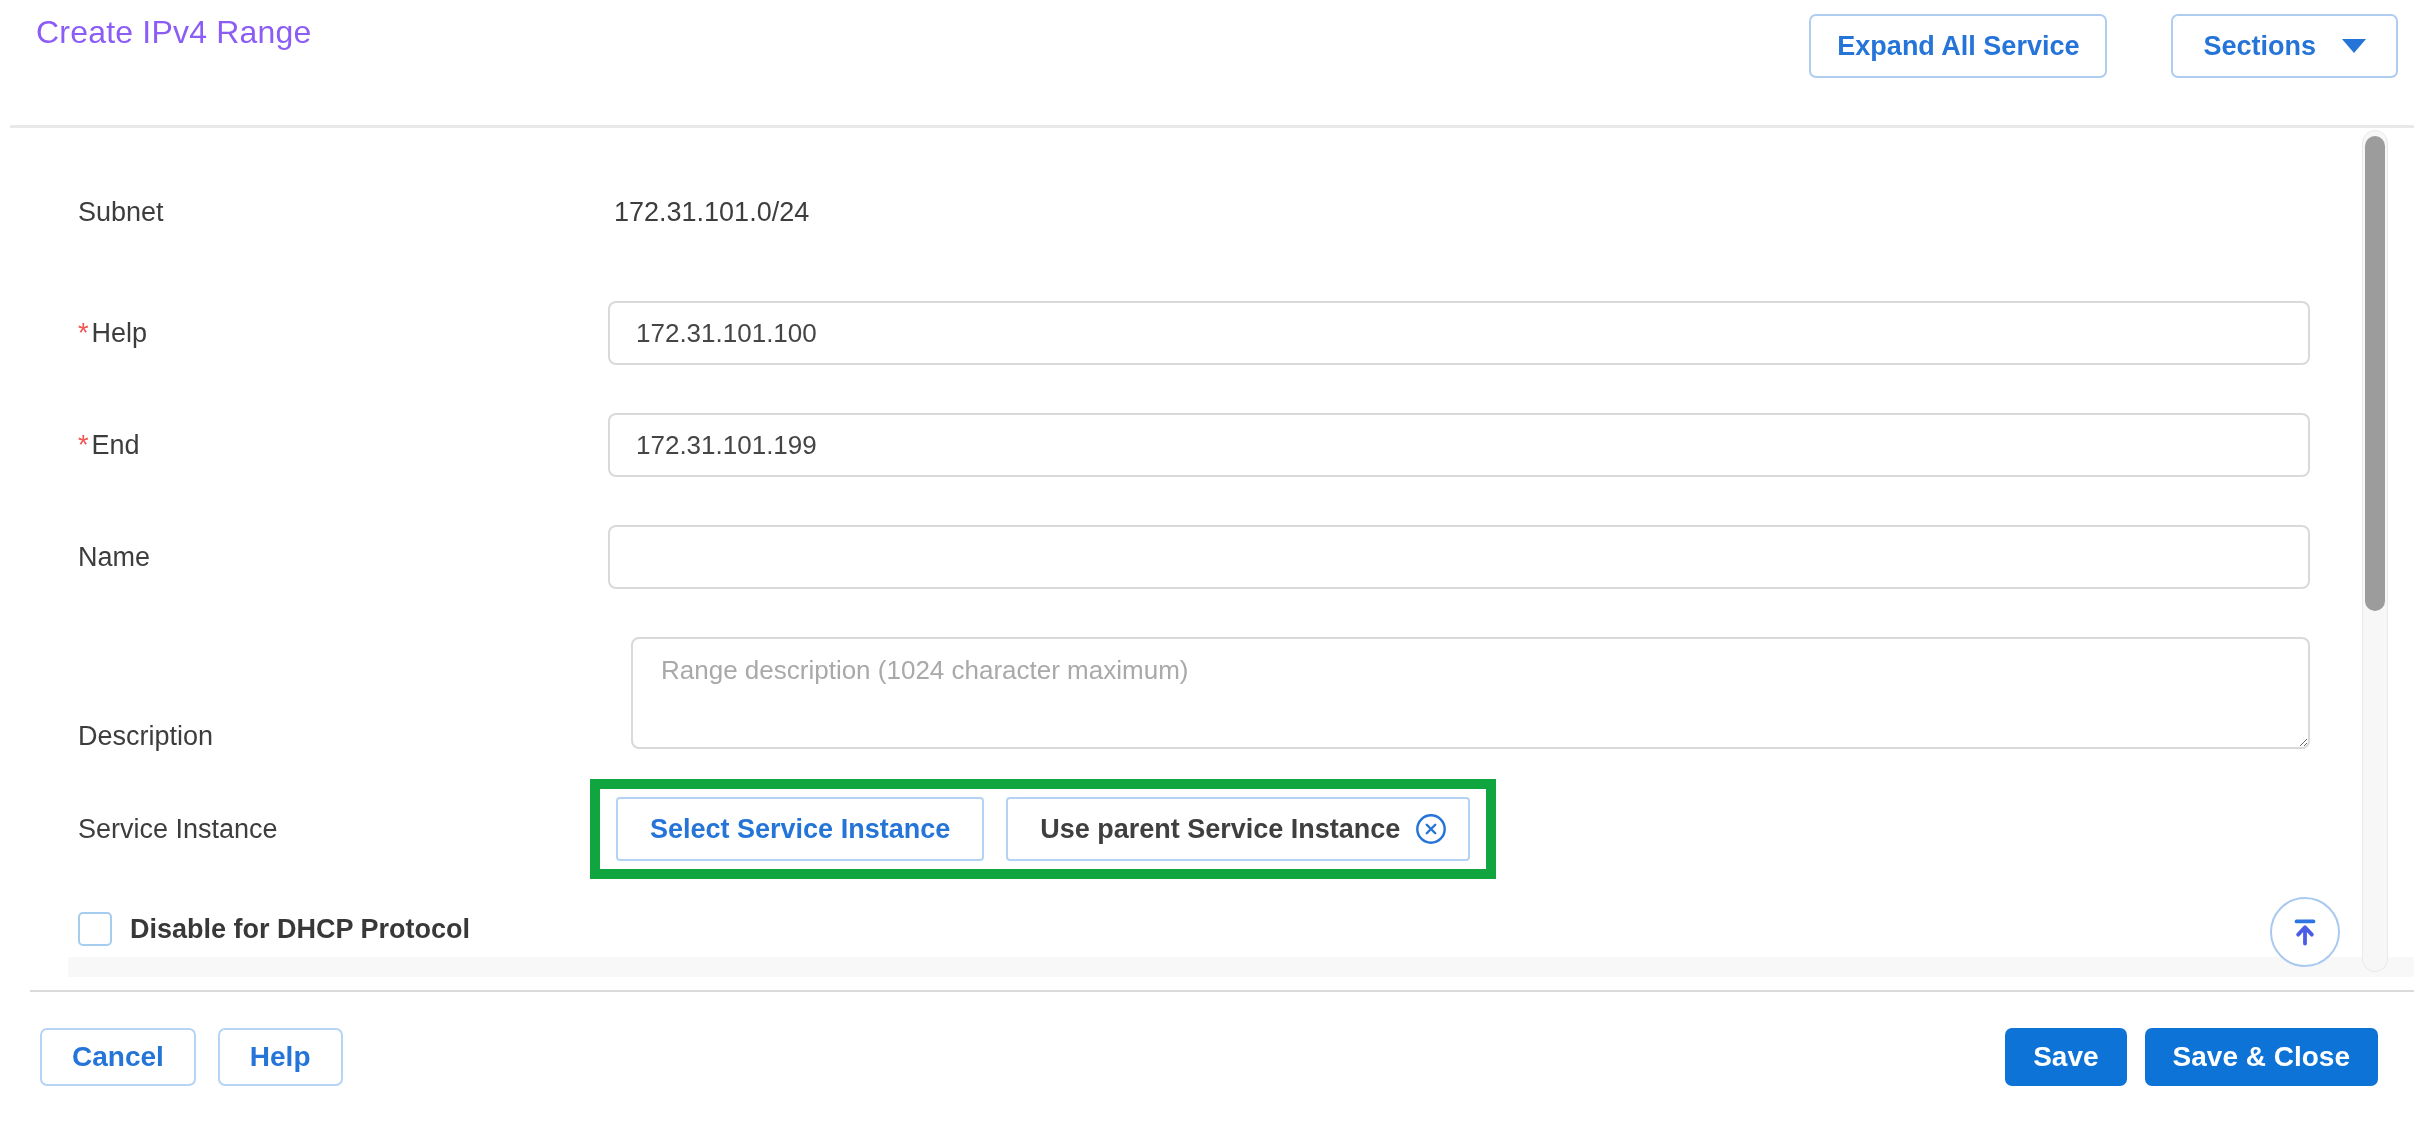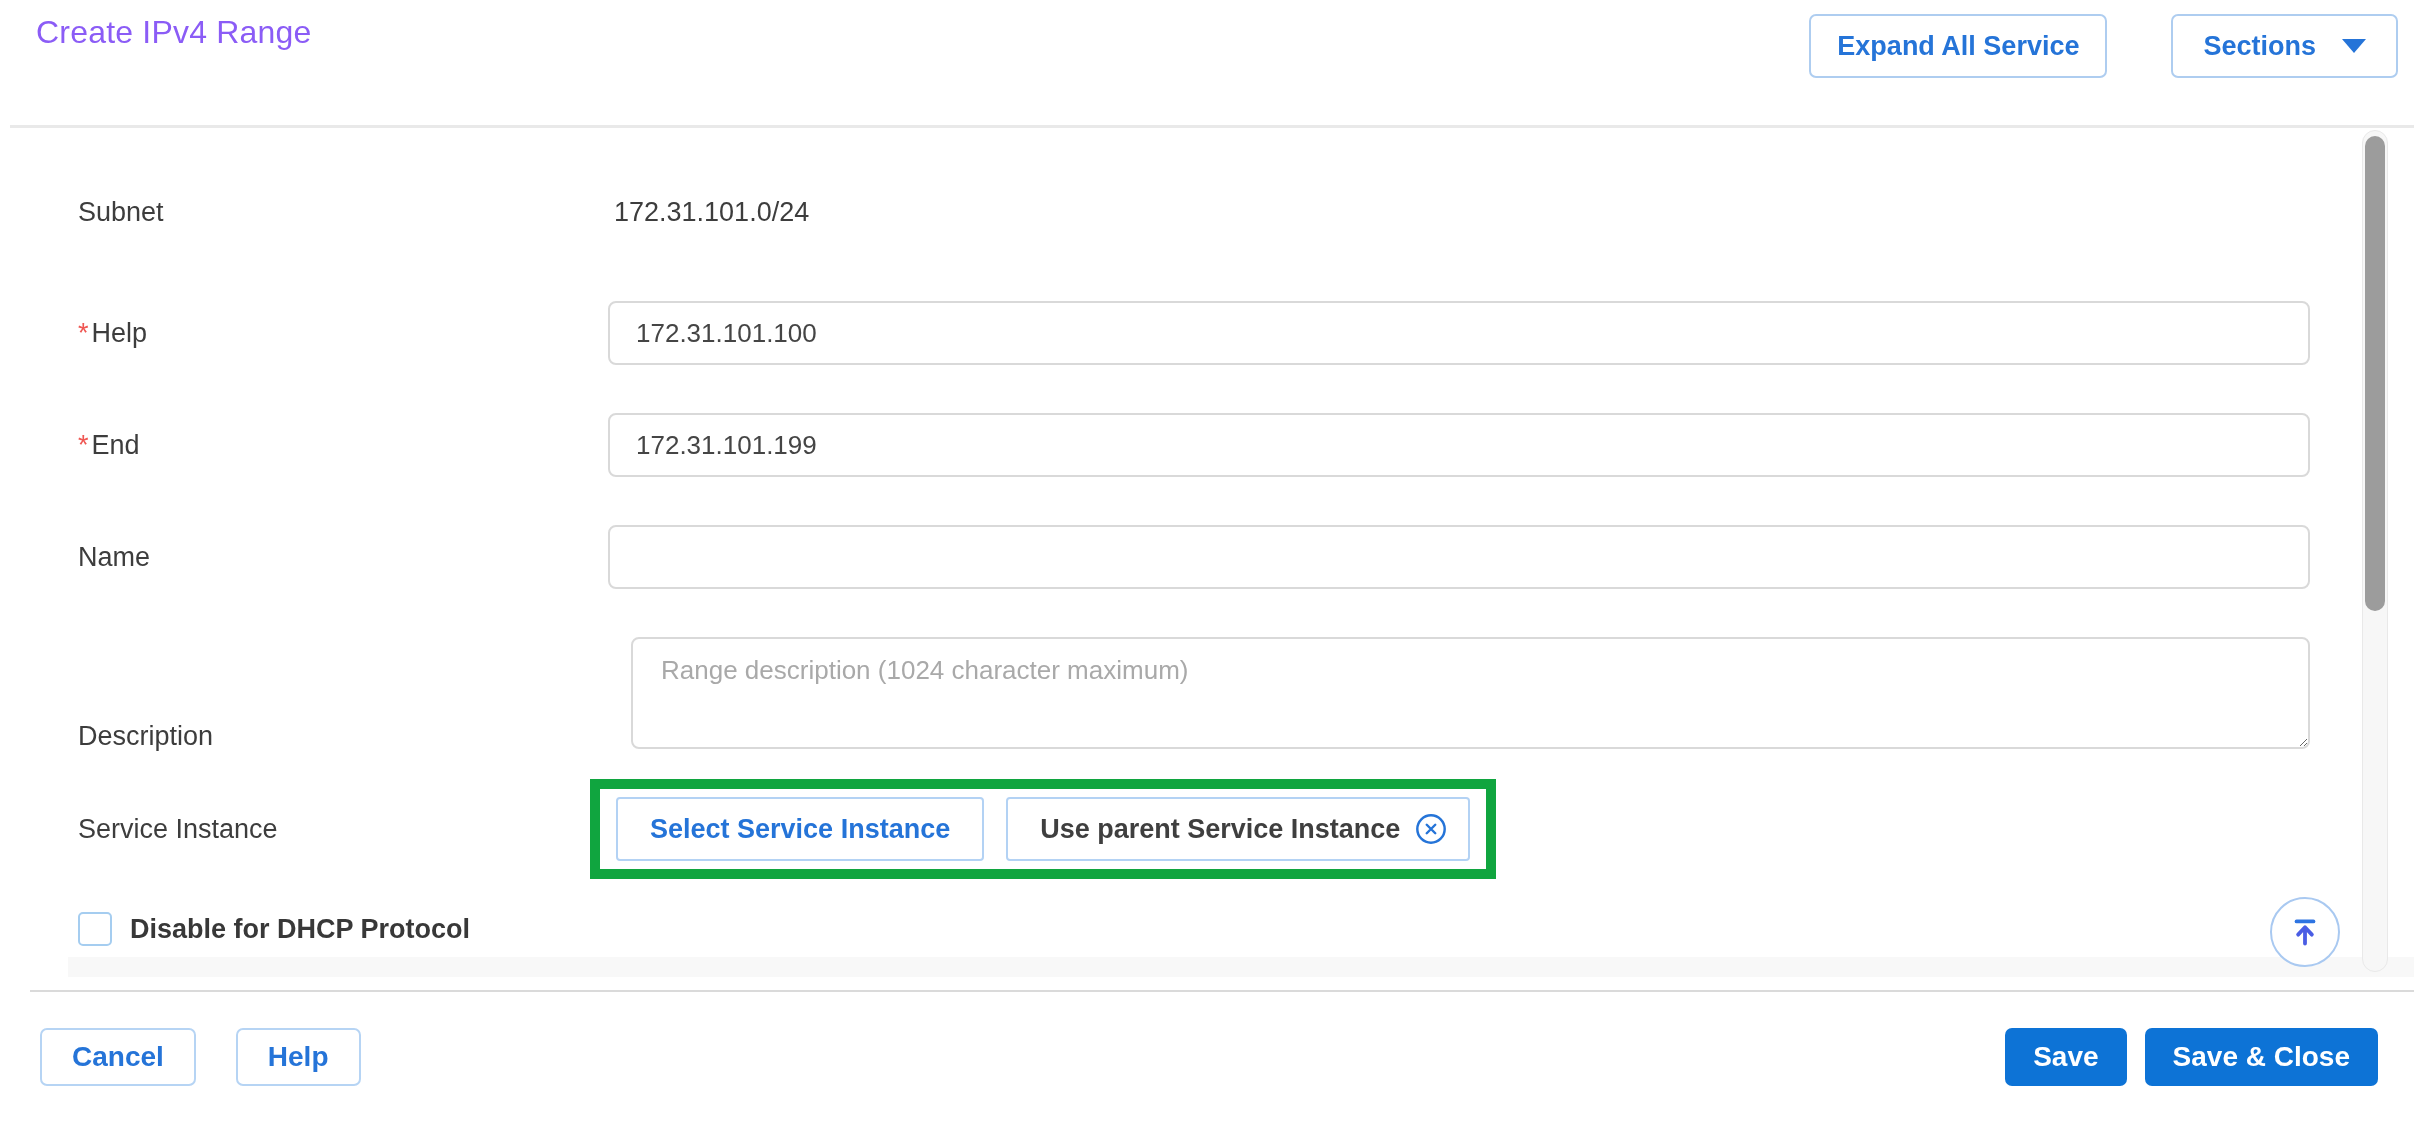--- a/index.html
+++ b/index.html
@@ -206,21 +206,21 @@
   }
   footer {
     position: absolute;
     left: 0; right: 0; top: 992px; height: 130px;
     display: flex;
     align-items: center;
     justify-content: space-between;
     padding: 0 36px 0 40px;
   }
   .footer-left, .footer-right { display: flex; align-items: center; }
-  .footer-left { gap: 40px; }
+  .footer-left { gap: 22px; }
   .footer-right { gap: 18px; }
   .btn-footer-outline {
     font-family: inherit;
     font-size: 28px;
     font-weight: 700;
     color: #2574d8;
     background: #ffffff;
     border: 2px solid #b6d4f4;
     border-radius: 7px;
     height: 58px;

